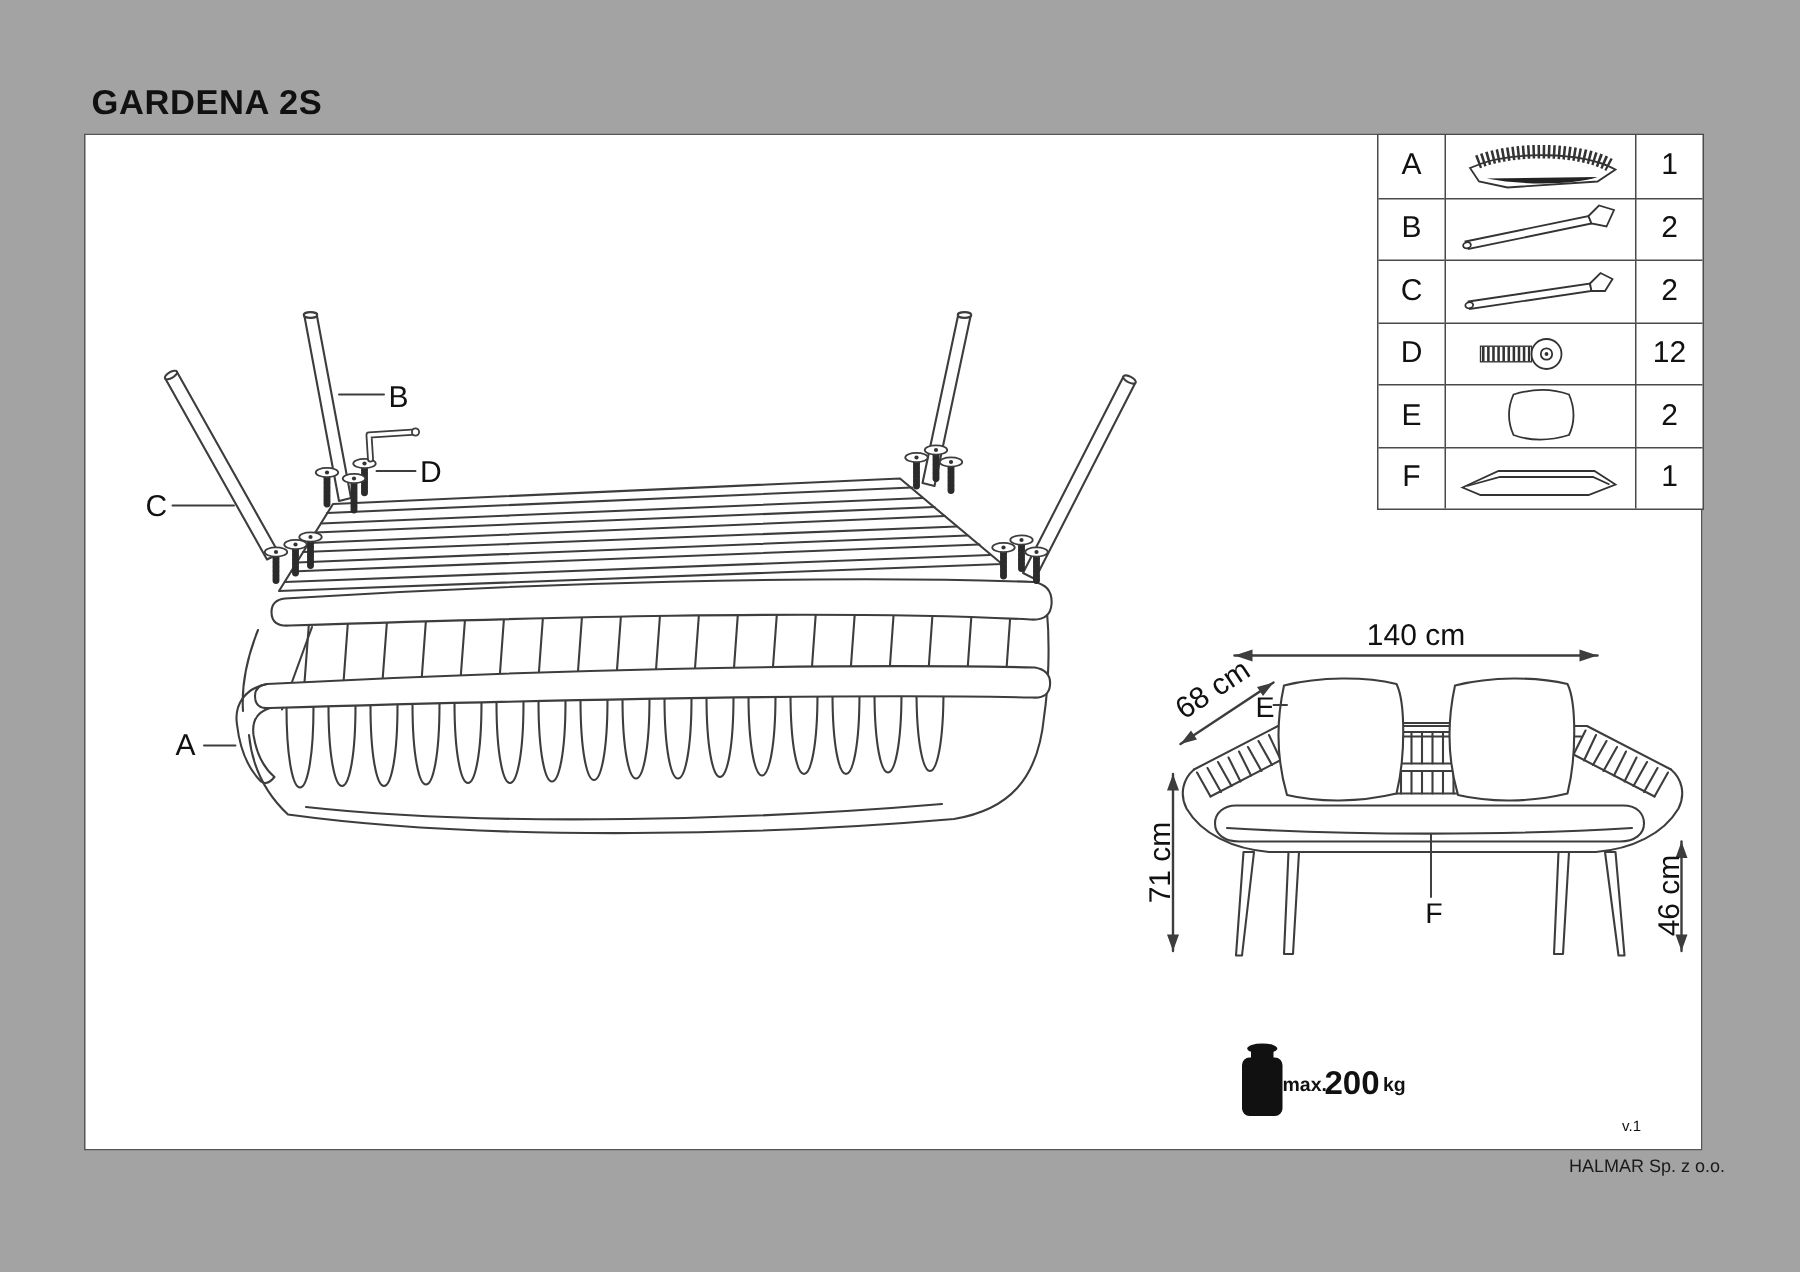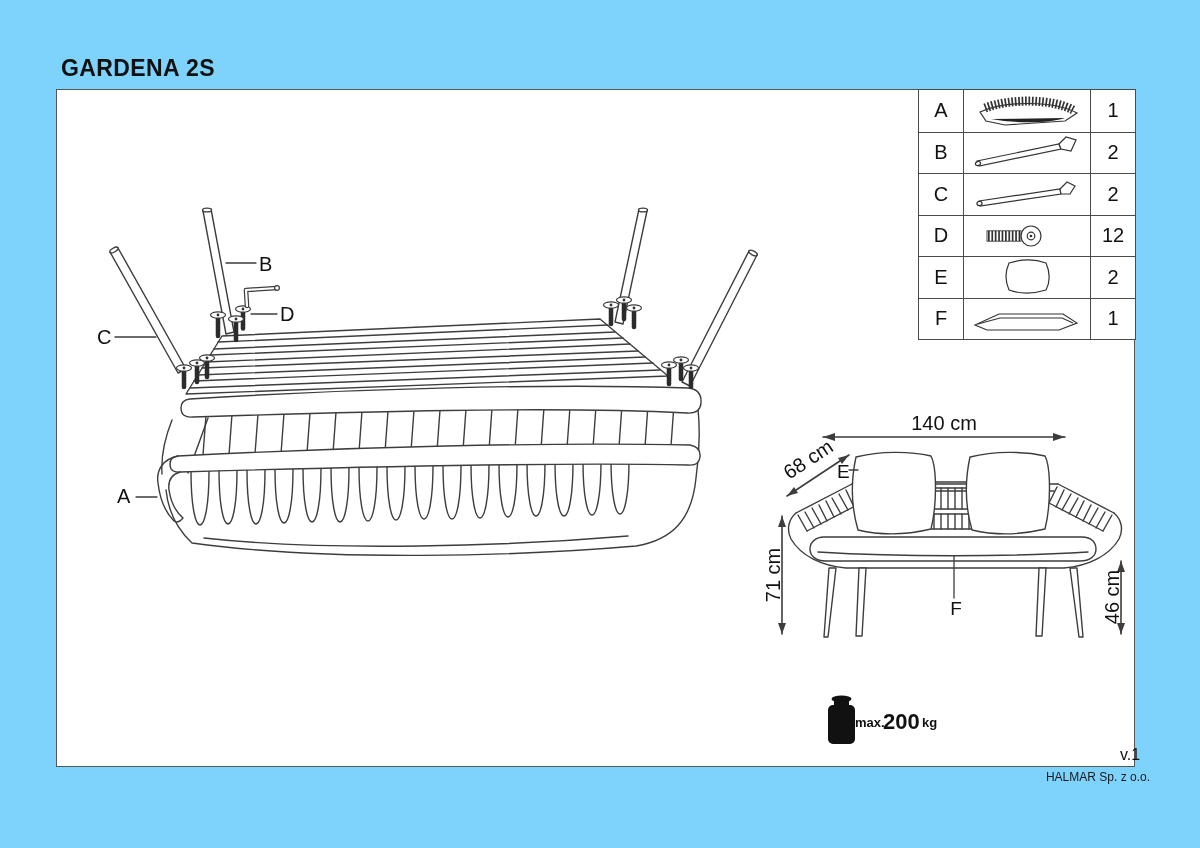--- a/index.html
+++ b/index.html
@@ -1,28 +1,28 @@
 <!DOCTYPE html>
 <html><head>
 <meta charset="utf-8">
 <style>
   html,body{margin:0;padding:0;background:#fff;}
-  .page{position:relative;width:1200px;height:848px;background:#7dd3fc;overflow:hidden;
+  .page{position:relative;width:1200px;height:848px;background:#a3a3a3;overflow:hidden;
         font-family:"Liberation Sans",sans-serif;color:#111;}
   .title{position:absolute;left:61px;top:55px;font-size:23px;font-weight:700;letter-spacing:.4px;}
   .frame{position:absolute;left:56px;top:89px;width:1077px;height:676px;border:1.5px solid #555;background:#fff;}
   .art{position:absolute;left:0;top:0;width:1200px;height:848px;}
   svg text{font-family:"Liberation Sans",sans-serif;fill:#111;stroke:none;}
   .parts{position:absolute;left:918px;top:89px;width:216px;height:249px;background:#fff;
          border:1.5px solid #4a4a4a;display:grid;grid-template-columns:44px 1fr 45px;
          grid-template-rows:repeat(6,1fr);}
   .parts .cell{display:flex;align-items:center;justify-content:center;font-size:20px;}
   .parts .bt{border-top:1.4px solid #4a4a4a;}
   .parts .bl{border-left:1.4px solid #4a4a4a;}
-  .version{position:absolute;left:1120px;top:746px;width:42px;text-align:left;font-size:16px;}
+  .version{position:absolute;left:1052px;top:746px;width:42px;text-align:right;font-size:10px;}
   .footer{position:absolute;left:0;top:770px;width:1150px;text-align:right;font-size:12px;
           line-height:15.8px;color:#1a1a1a;}
 </style>
 </head>
 <body>
 
 <div class="page">
 
   <div class="title">GARDENA 2S</div>
   <div class="frame"></div>

